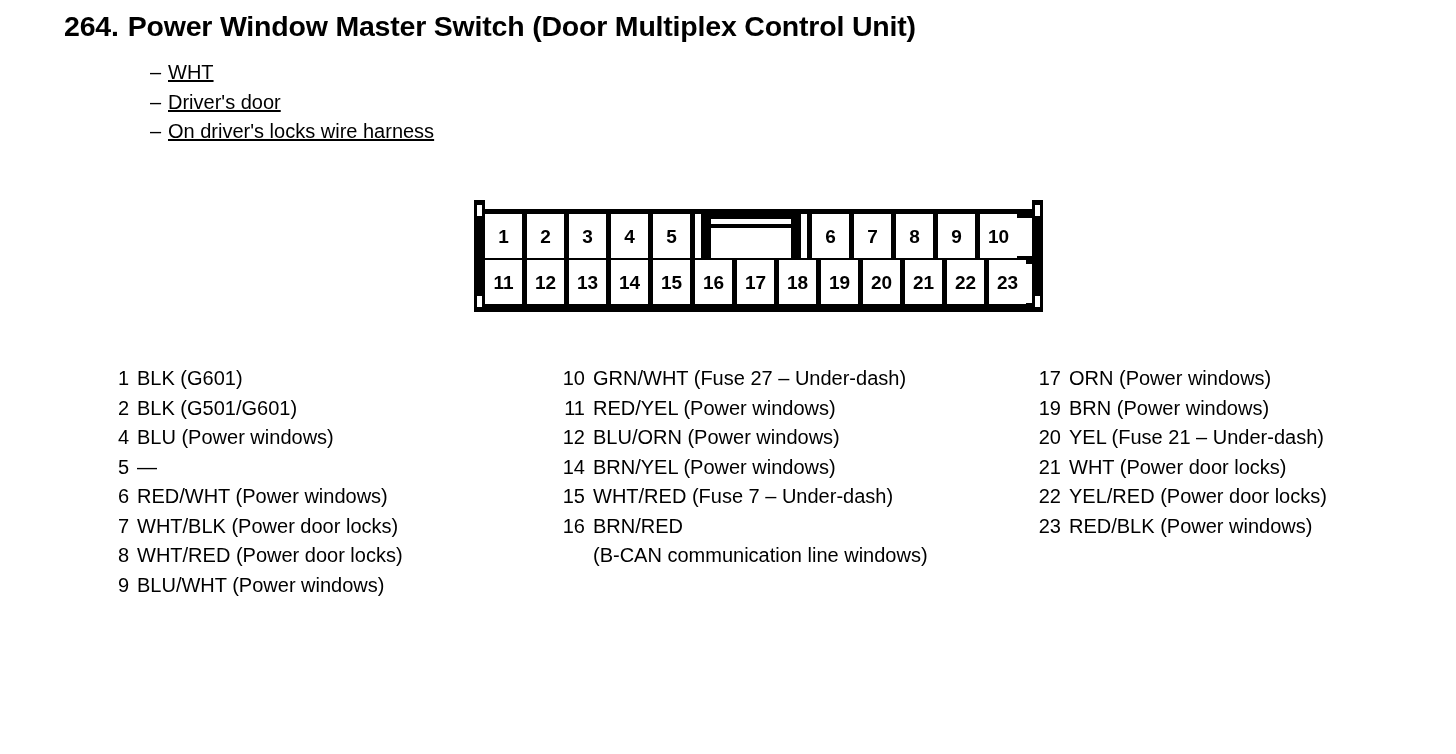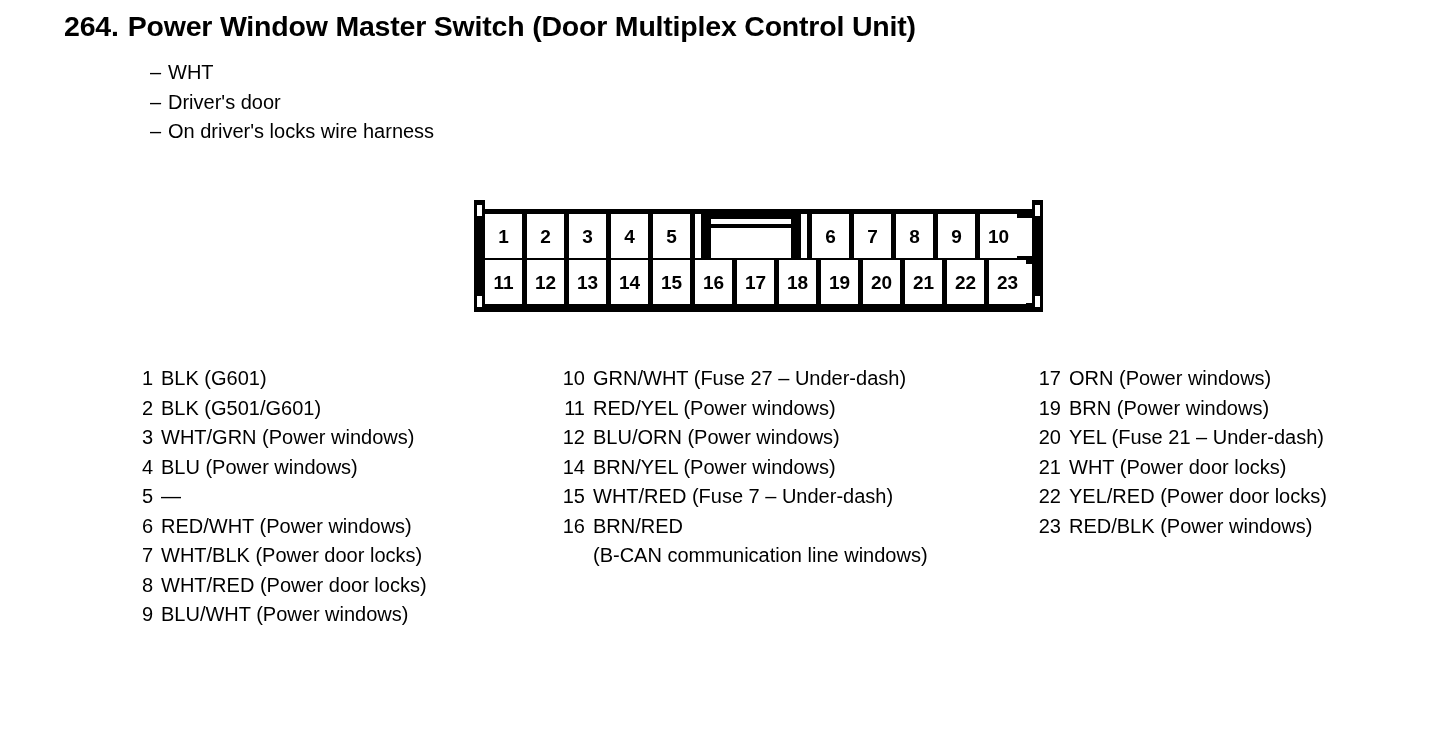--- a/index.html
+++ b/index.html
@@ -34,20 +34,21 @@
 
   #subtitle-list {
     position: absolute;
     left: 150px;
     top: 58px;
     font-size: 20px;
     line-height: 29.5px;
   }
   #subtitle-list .sub-line {
     white-space: nowrap;
+    text-decoration: underline;
   }
   #subtitle-list .dash {
     display: inline-block;
     width: 18px;
   }
 
   
   #connector {
     position: absolute;
     left: 474px;
@@ -151,21 +152,21 @@
 
   
   .key-gap { width: 6px; margin-right: 5px; background: #fff; }
 
   
   .pin-list {
     position: absolute;
     font-size: 20px;
     line-height: 29.5px;
   }
-  #pin-list-col-1 { left: 136px; top: 364px; }
+  #pin-list-col-1 { left: 112px; top: 364px; }
   #pin-list-col-2 { left: 560px; top: 364px; }
   #pin-list-col-3 { left: 1036px; top: 364px; }
 
   .pin-list-item {
     white-space: nowrap;
   }
   .pin-list-item .pin-no {
     display: inline-block;
     text-align: right;
     margin-right: 8px;
@@ -247,21 +248,20 @@
     <div class="pin pin-bottom">20</div>
     <div class="pin pin-bottom">21</div>
     <div class="pin pin-bottom">22</div>
     <div class="pin pin-bottom">23</div>
   </div>
 </div>
 
 <div class="pin-list" id="pin-list-col-1">
     <div class="pin-list-item"><span class="pin-no">1</span><span>BLK (G601)</span></div>
     <div class="pin-list-item"><span class="pin-no">2</span><span>BLK (G501/G601)</span></div>
-    <div class="pin-list-item"><span class="pin-no">3</span><span>WHT/GRN (Power windows)</span></div>
     <div class="pin-list-item"><span class="pin-no">4</span><span>BLU (Power windows)</span></div>
     <div class="pin-list-item"><span class="pin-no">5</span><span>—</span></div>
     <div class="pin-list-item"><span class="pin-no">6</span><span>RED/WHT (Power windows)</span></div>
     <div class="pin-list-item"><span class="pin-no">7</span><span>WHT/BLK (Power door locks)</span></div>
     <div class="pin-list-item"><span class="pin-no">8</span><span>WHT/RED (Power door locks)</span></div>
     <div class="pin-list-item"><span class="pin-no">9</span><span>BLU/WHT (Power windows)</span></div>
   </div>
 <div class="pin-list" id="pin-list-col-2">
     <div class="pin-list-item"><span class="pin-no">10</span><span>GRN/WHT (Fuse 27 – Under-dash)</span></div>
     <div class="pin-list-item"><span class="pin-no">11</span><span>RED/YEL (Power windows)</span></div>

